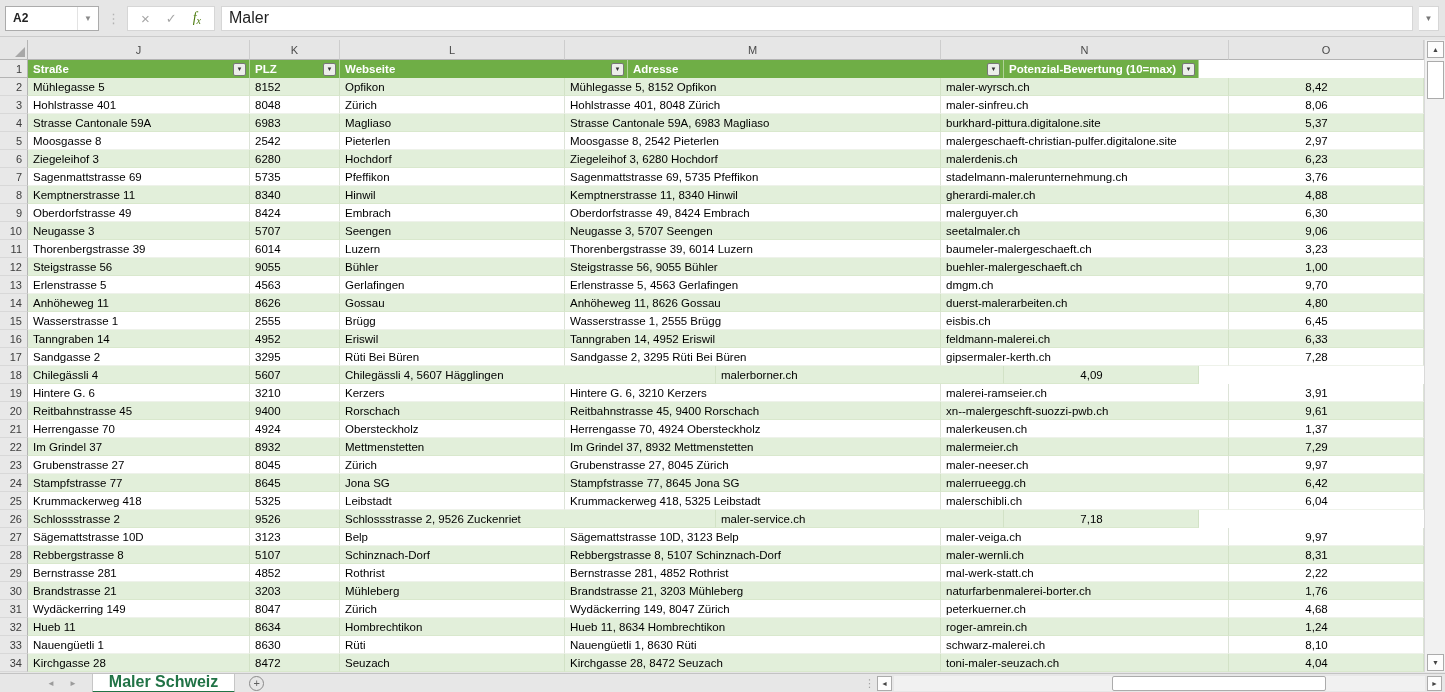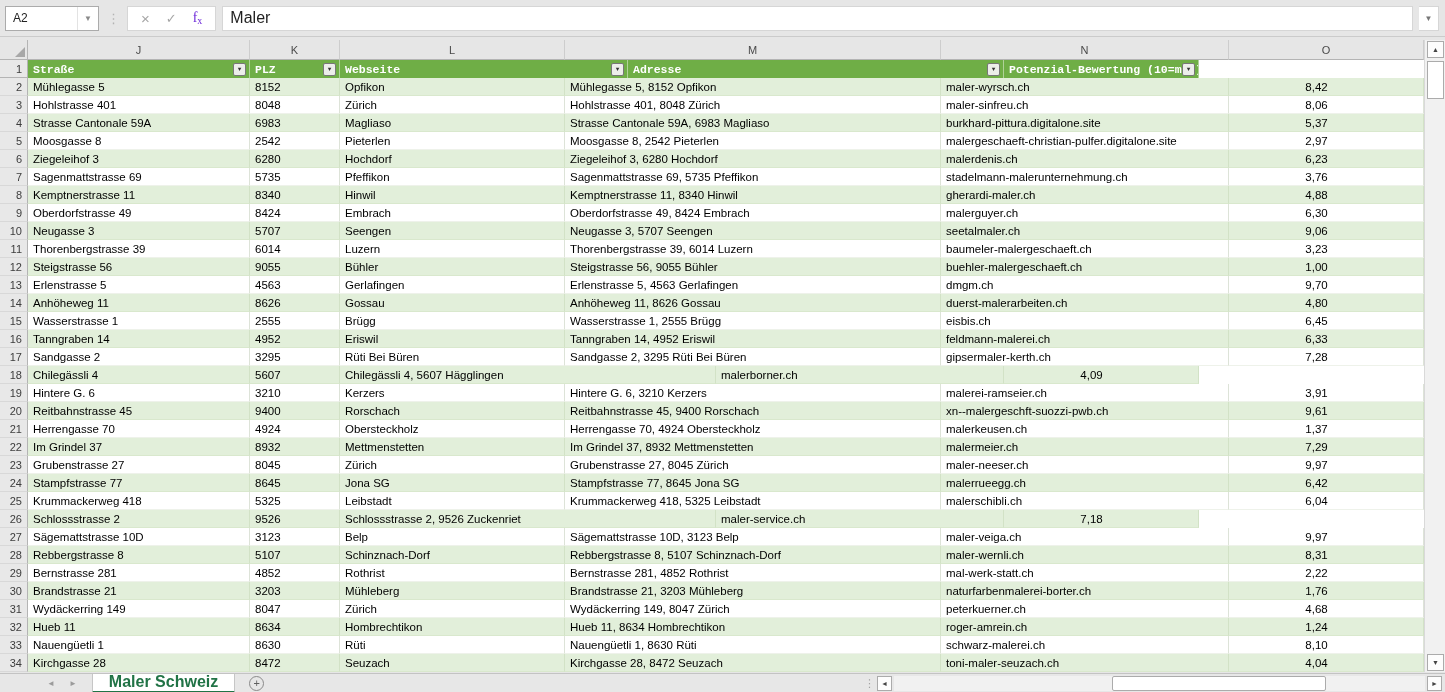--- a/index.html
+++ b/index.html
@@ -17,32 +17,32 @@
     position: absolute; top:0; left:0; right:0; height:37px;
     display:flex; align-items:center; gap:6px;
     padding:0 6px 0 5px;
     background:#e6e6e6;
     border-bottom:1px solid #cbcbcb;
   }
   .name-box {
     width:94px; height:25px; background:#fff;
     border:1px solid #ababab;
     display:flex; align-items:center;
-    font-size:12px; color:#222; padding-left:7px;
+    font-size:12px; color:#222; padding-left:7px;font-weight:bold;
   }
   .name-box .sp { flex:1; }
   .nb-arrow { color:#8a8a8a; font-size:8px; padding:0 6px; border-left:1px solid #e3e3e3; line-height:23px;}
   .fr-dots { color:#b3b3b3; font-size:13px; letter-spacing:-1px; padding:0 2px; cursor:col-resize;}
   .fx-group {
     height:25px; background:#fff; border:1px solid #d6d6d6;
     display:flex; align-items:center; gap:16px; padding:0 13px;
   }
   .fxbtn { font-size:13px; color:#a6a6a6; cursor:default; line-height:1;}
   .fxbtn.cancel { font-size:15px; }
-  .fxbtn.fx { color:#6d28d9; font-family:"Liberation Serif", serif; font-size:14px;}
+  .fxbtn.fx { color:#4d7c0f; font-family:"Liberation Serif", serif; font-style:italic; font-size:14px;}
   .fxbtn.fx .fx-x { font-size:10px; vertical-align:-2px;}
   .formula-input {
     flex:1; height:25px; background:#fff; border:1px solid #d6d6d6;
     display:flex; align-items:center;
     font-size:16px; color:#1f1f1f; padding-left:7px;
   }
   .fb-expand { width:20px; height:25px; background:#fff; border:1px solid #d6d6d6; border-left:none;
     display:flex; align-items:center; justify-content:center; color:#767676; font-size:8px;}
 
   
@@ -75,21 +75,20 @@
     border-right:1px solid #dde3d8; border-bottom:1px solid #eef2ea;
     background:#fff;
   }
   .trow.band .cell { border-bottom:1px solid #d9e8cd; border-right:1px solid #d2e2c6; }
   .cell.c5 { justify-content:center; padding-right:24px;}
   .hcell {
     position:relative; display:flex; align-items:center;
     background:#6FAE46; color:#fff; font-weight:bold; font-size:11.5px;
     padding:0 20px 0 5px; white-space:nowrap; overflow:hidden;
     border-right:1px solid rgba(255,255,255,0.45);
-    font-family:Liberation Mono, monospace;
   }
   .filter {
     position:absolute; right:3px; top:50%; margin-top:-6.5px;
     width:13px; height:13px; background:#eceeea;
     border:1px solid #777; border-radius:2px;
     display:flex; align-items:center; justify-content:center;
     font-size:6px; color:#333; cursor:pointer;
   }
 
   

